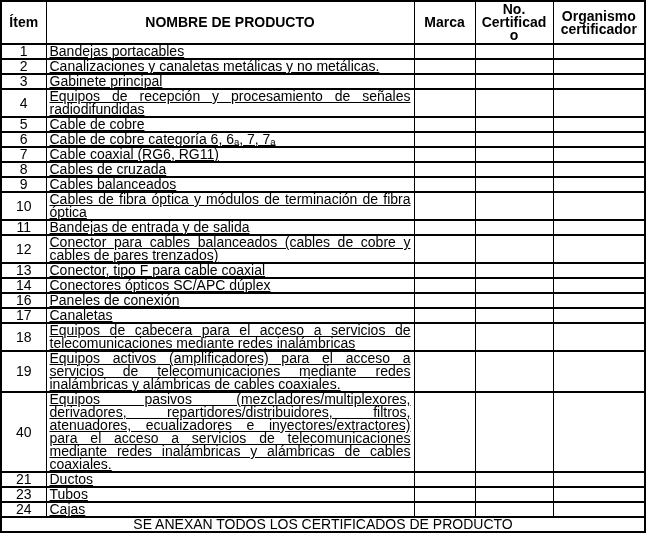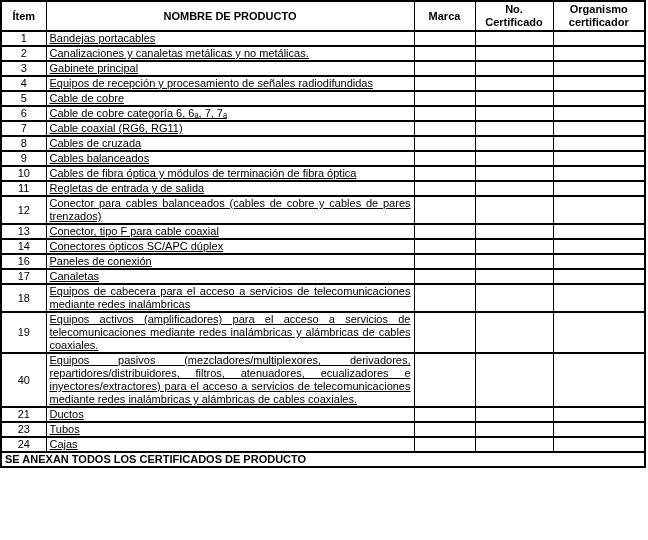--- a/index.html
+++ b/index.html
@@ -11,21 +11,21 @@
     width: 648px;
     height: 540px;
     background: #ffffff;
     overflow: hidden;
   }
   table.cert-table {
     width: 646px;
     border-collapse: collapse;
     table-layout: fixed;
     font-family: "Liberation Sans", "DejaVu Sans", sans-serif;
-    font-size: 11px;
+    font-size: 14px;
     line-height: 13px;
     color: #000000;
     border: 2px solid #000000;
   }
   table.cert-table th,
   table.cert-table td {
     border-left: 1px solid #000000;
     border-right: 1px solid #000000;
     border-top: 2px solid #000000;
     border-bottom: 2px solid #000000;
@@ -44,22 +44,22 @@
     padding: 0 1px;
   }
   td.td-product {
     text-align: justify;
     text-decoration: underline;
   }
   td.td-fill {
     
   }
   tfoot td.footer-cell {
-    text-align: left;
-    font-weight: bold;
+    text-align: center;
+    font-weight: normal;
     border-left: 2px solid #000000;
     border-right: 2px solid #000000;
   }
 </style>
 </head>
 <body>
 
 <div class="page">
   <table class="cert-table">
     <colgroup>
@@ -144,21 +144,21 @@
         </tr>
         <tr>
           <td class="td-item">10</td>
           <td class="td-product">Cables de fibra óptica y módulos de terminación de fibra óptica</td>
           <td class="td-fill"></td>
           <td class="td-fill"></td>
           <td class="td-fill"></td>
         </tr>
         <tr>
           <td class="td-item">11</td>
-          <td class="td-product">Regletas de entrada y de salida</td>
+          <td class="td-product">Bandejas de entrada y de salida</td>
           <td class="td-fill"></td>
           <td class="td-fill"></td>
           <td class="td-fill"></td>
         </tr>
         <tr>
           <td class="td-item">12</td>
           <td class="td-product">Conector para cables balanceados (cables de cobre y cables de pares trenzados)</td>
           <td class="td-fill"></td>
           <td class="td-fill"></td>
           <td class="td-fill"></td>

